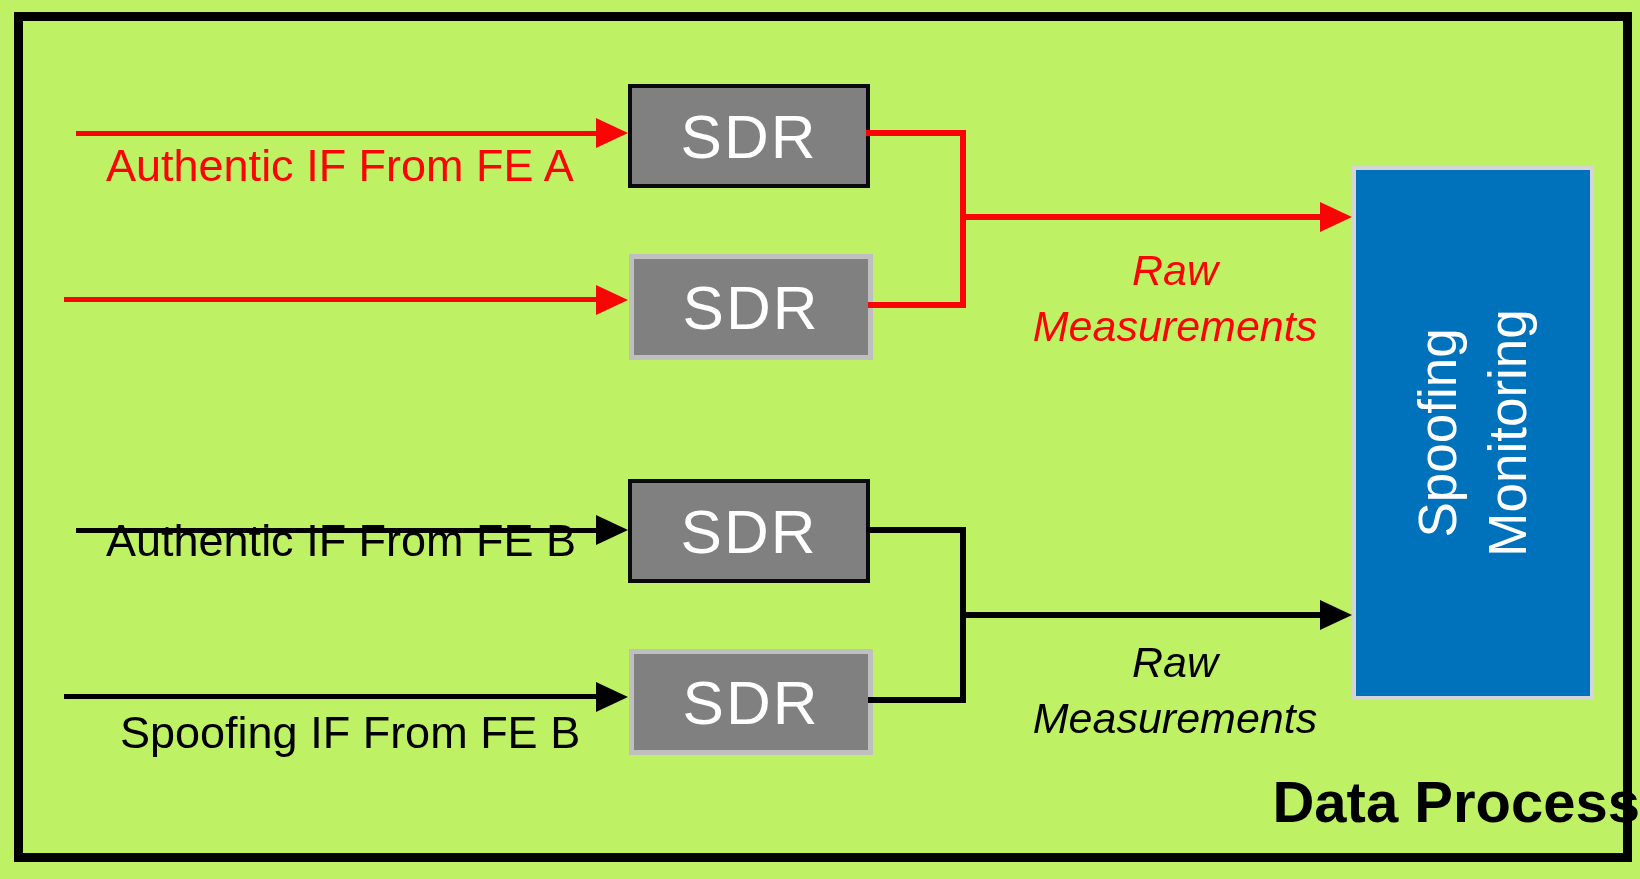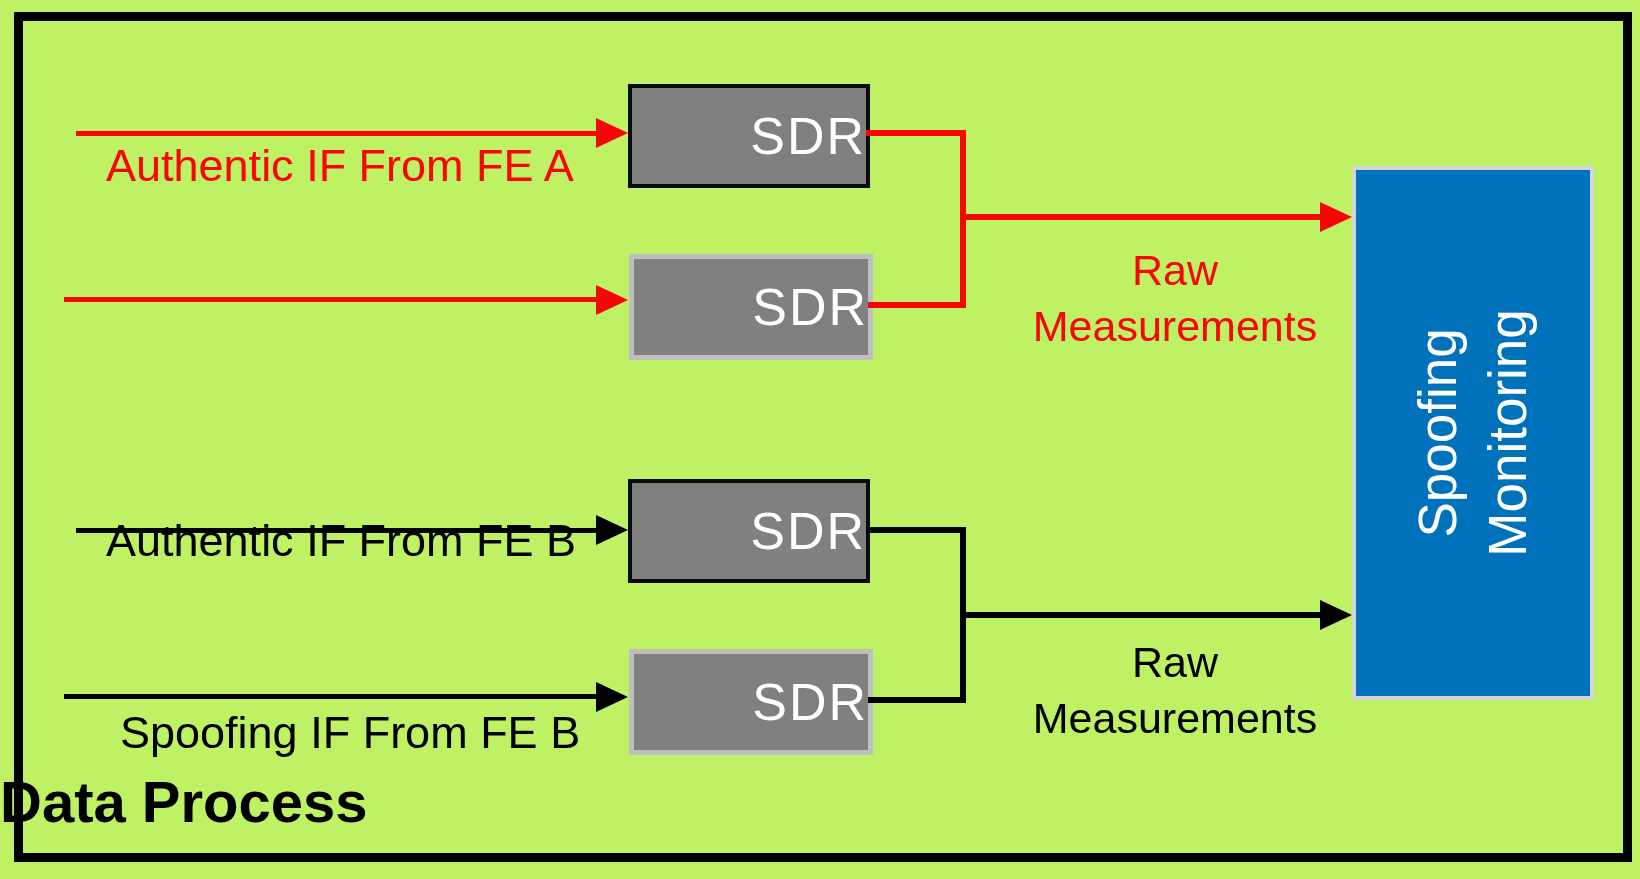--- a/index.html
+++ b/index.html
@@ -23,48 +23,48 @@
 
   
   .ah{position:absolute;width:0;height:0;
       border-top:15px solid transparent;border-bottom:15px solid transparent;}
   .ah.red-ah{border-left:32px solid var(--red);}
   .ah.black-ah{border-left:32px solid var(--black);}
 
   
   .sdr{
     position:absolute;width:242px;height:104px;background:var(--sdr_fill);
-    display:flex;align-items:center;justify-content:flex-end;
-    color:var(--box_text);font-size:52px;letter-spacing:2px;
+    display:flex;align-items:center;justify-content:center;
+    color:var(--box_text);font-size:62px;letter-spacing:2px;
   }
   .sdr.dark-border{border:4px solid var(--sdr_border_dark);}
   .sdr.light-border{border:5px solid var(--sdr_border_light);}
 
   
   .lbl{position:absolute;font-size:45px;white-space:nowrap;}
   .lbl.red-text{color:var(--red);}
   .lbl.black-text{color:var(--black);}
 
   .raw{
     position:absolute;width:330px;text-align:center;
-    font-size:43px;line-height:56px;white-space:nowrap;
+    font-size:43px;line-height:56px;white-space:nowrap;font-style:italic;
   }
 
   .monitor{
     position:absolute;left:1352px;top:166px;width:242px;height:534px;
     background:var(--monitor_fill);border:4px solid var(--monitor_border);
     display:flex;align-items:center;justify-content:center;
   }
   .monitor-text{
     transform:rotate(-90deg);color:var(--box_text);
     font-size:53px;line-height:1.32;text-align:center;white-space:nowrap;
   }
 
   .title{
-    position:absolute;left:0;top:768px;width:1640px;text-align:left;
+    position:absolute;left:0;top:768px;width:1640px;text-align:right;
     font-size:58px;font-weight:bold;color:var(--black);
   }
 </style>
 </head>
 <body>
 
 <div class="canvas">
 
   <div class="frame"></div>
 

